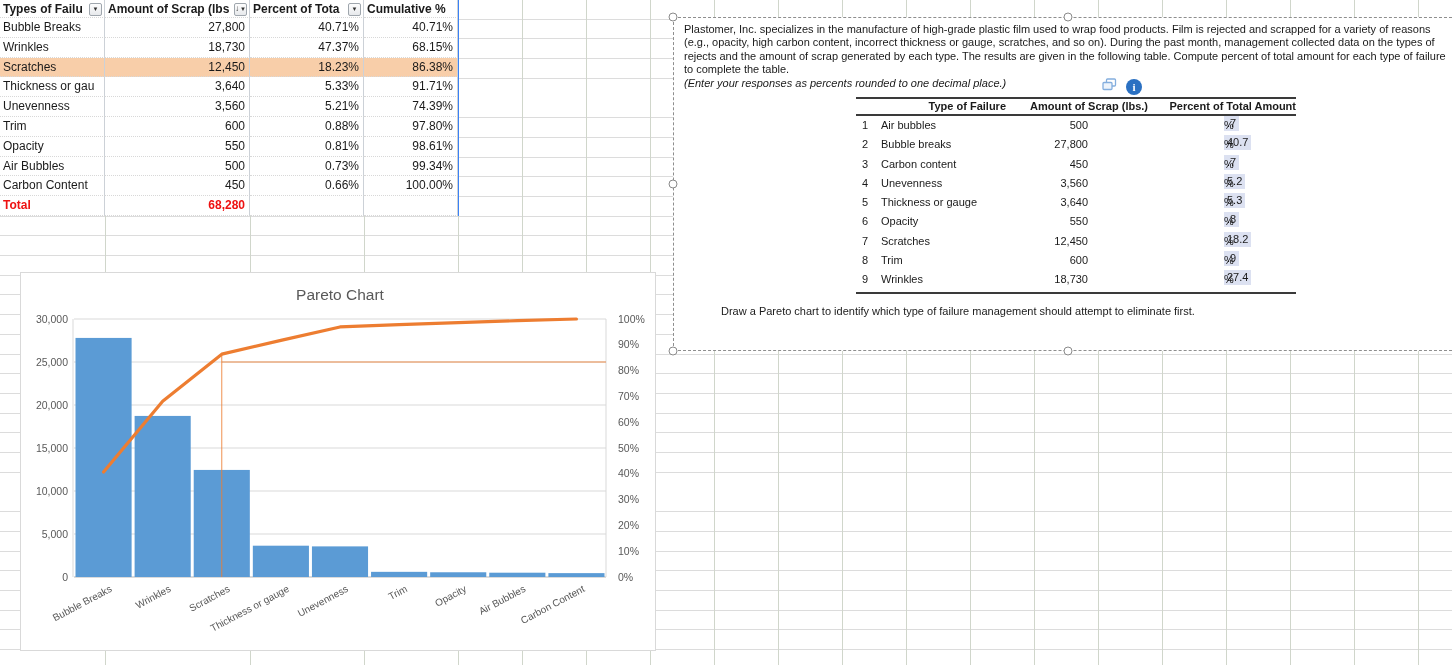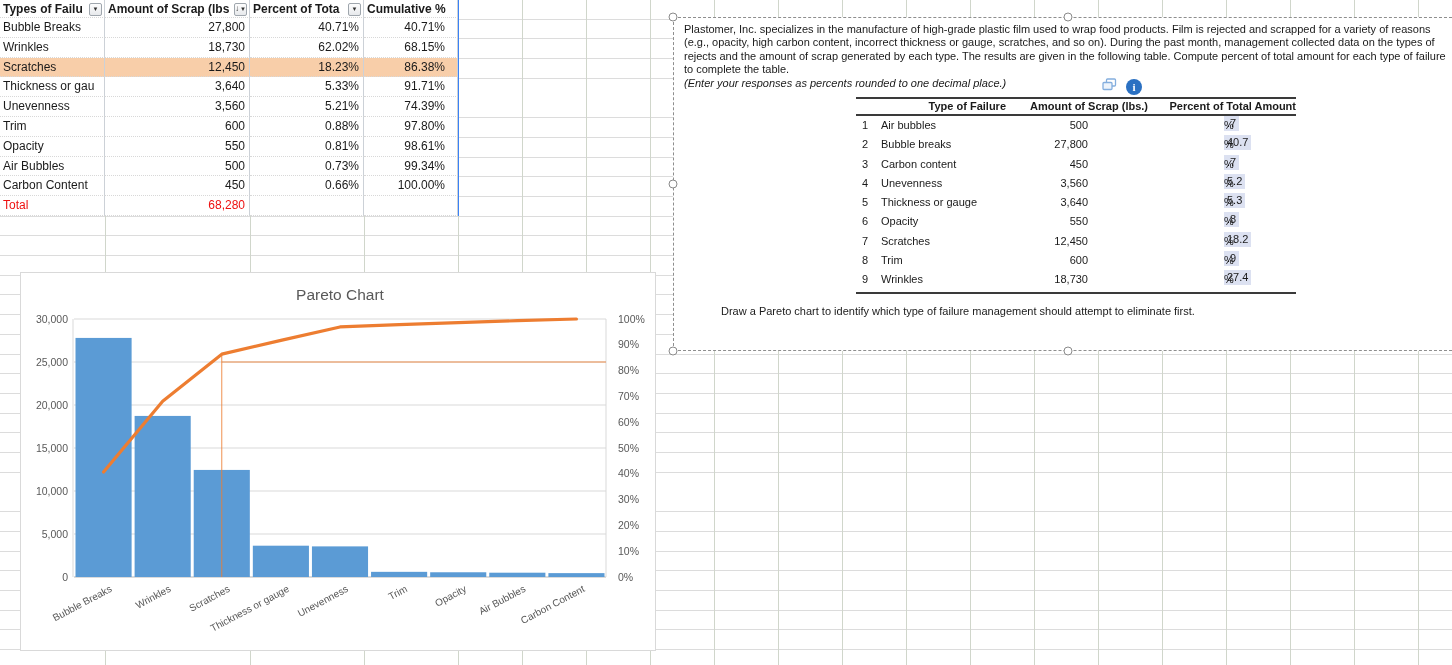--- a/index.html
+++ b/index.html
@@ -13,23 +13,23 @@
   .vline{position:absolute;top:0;bottom:0;width:1px;background:#d0d6cb;}
   
   .sheet{position:absolute;left:0;top:0;width:459px;background:#3b82f6;z-index:2;}
   .srow{display:flex;height:19.8px;line-height:19.8px;font-size:12px;}
   .shead{height:18px;line-height:18px;font-weight:bold;}
   .scell{box-sizing:border-box;border-right:1px solid #ccd1d7;border-bottom:1px dotted #d8d8d8;
          overflow:hidden;white-space:nowrap;position:relative;background:#fff;}
   .s-a{width:105px;padding-left:3px;}
   .s-b{width:145px;text-align:right;padding-right:4px;}
   .s-c{width:114px;text-align:right;padding-right:4px;}
-  .s-d{width:94px;text-align:right;padding-right:12px;}
+  .s-d{width:94px;text-align:right;padding-right:4px;}
   .hl .scell{background:var(--c-hl);}
-  .total .s-a,.total .s-b{color:var(--c-red);font-weight:normal;}
+  .total .s-a,.total .s-b{color:var(--c-red);font-weight:bold;}
   .fbtn{position:absolute;right:2px;top:2.5px;width:13px;height:13px;box-sizing:border-box;
         border:1px solid #9fa6ad;border-radius:2px;background:linear-gradient(#fdfdfd,#e7e9ec);
         display:flex;align-items:center;justify-content:center;font-size:6px;color:#333;font-weight:normal;}
   .fbtn .sortglyph{font-size:8px;margin-right:1px;}
   
   .chart{position:absolute;left:20px;top:272px;width:636px;height:379px;background:#fff;
          border:1px solid #d9d9d9;box-sizing:border-box;z-index:2;}
   .chart svg{display:block;font-family:"Liberation Sans",sans-serif;}
   
   .panel{position:absolute;left:673px;top:17px;width:779px;height:334px;background:#fff;z-index:2;
@@ -96,21 +96,21 @@
     <div>
         <div class="srow">
           <div class="scell s-a">Bubble Breaks</div>
           <div class="scell s-b">27,800</div>
           <div class="scell s-c">40.71%</div>
           <div class="scell s-d">40.71%</div>
         </div>
         <div class="srow">
           <div class="scell s-a">Wrinkles</div>
           <div class="scell s-b">18,730</div>
-          <div class="scell s-c">62.02%</div>
+          <div class="scell s-c">47.37%</div>
           <div class="scell s-d">68.15%</div>
         </div>
         <div class="srow hl">
           <div class="scell s-a">Scratches</div>
           <div class="scell s-b">12,450</div>
           <div class="scell s-c">18.23%</div>
           <div class="scell s-d">86.38%</div>
         </div>
         <div class="srow">
           <div class="scell s-a">Thickness or gau</div>

